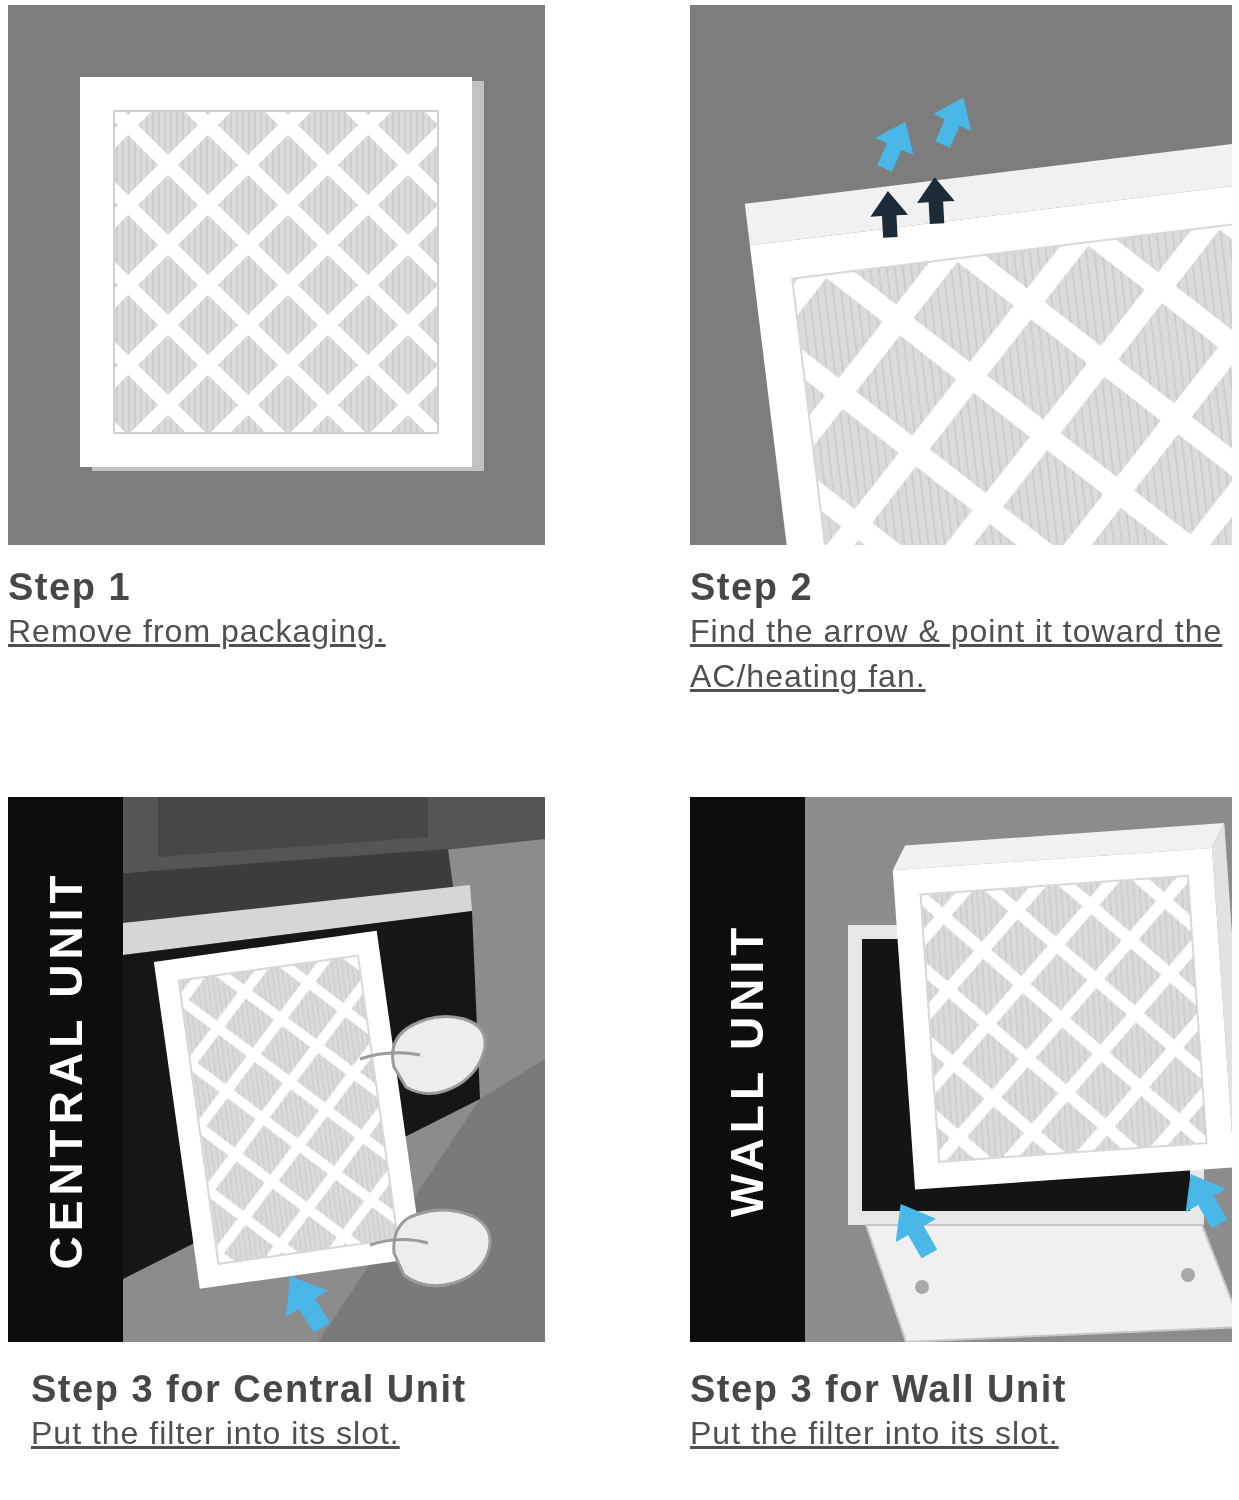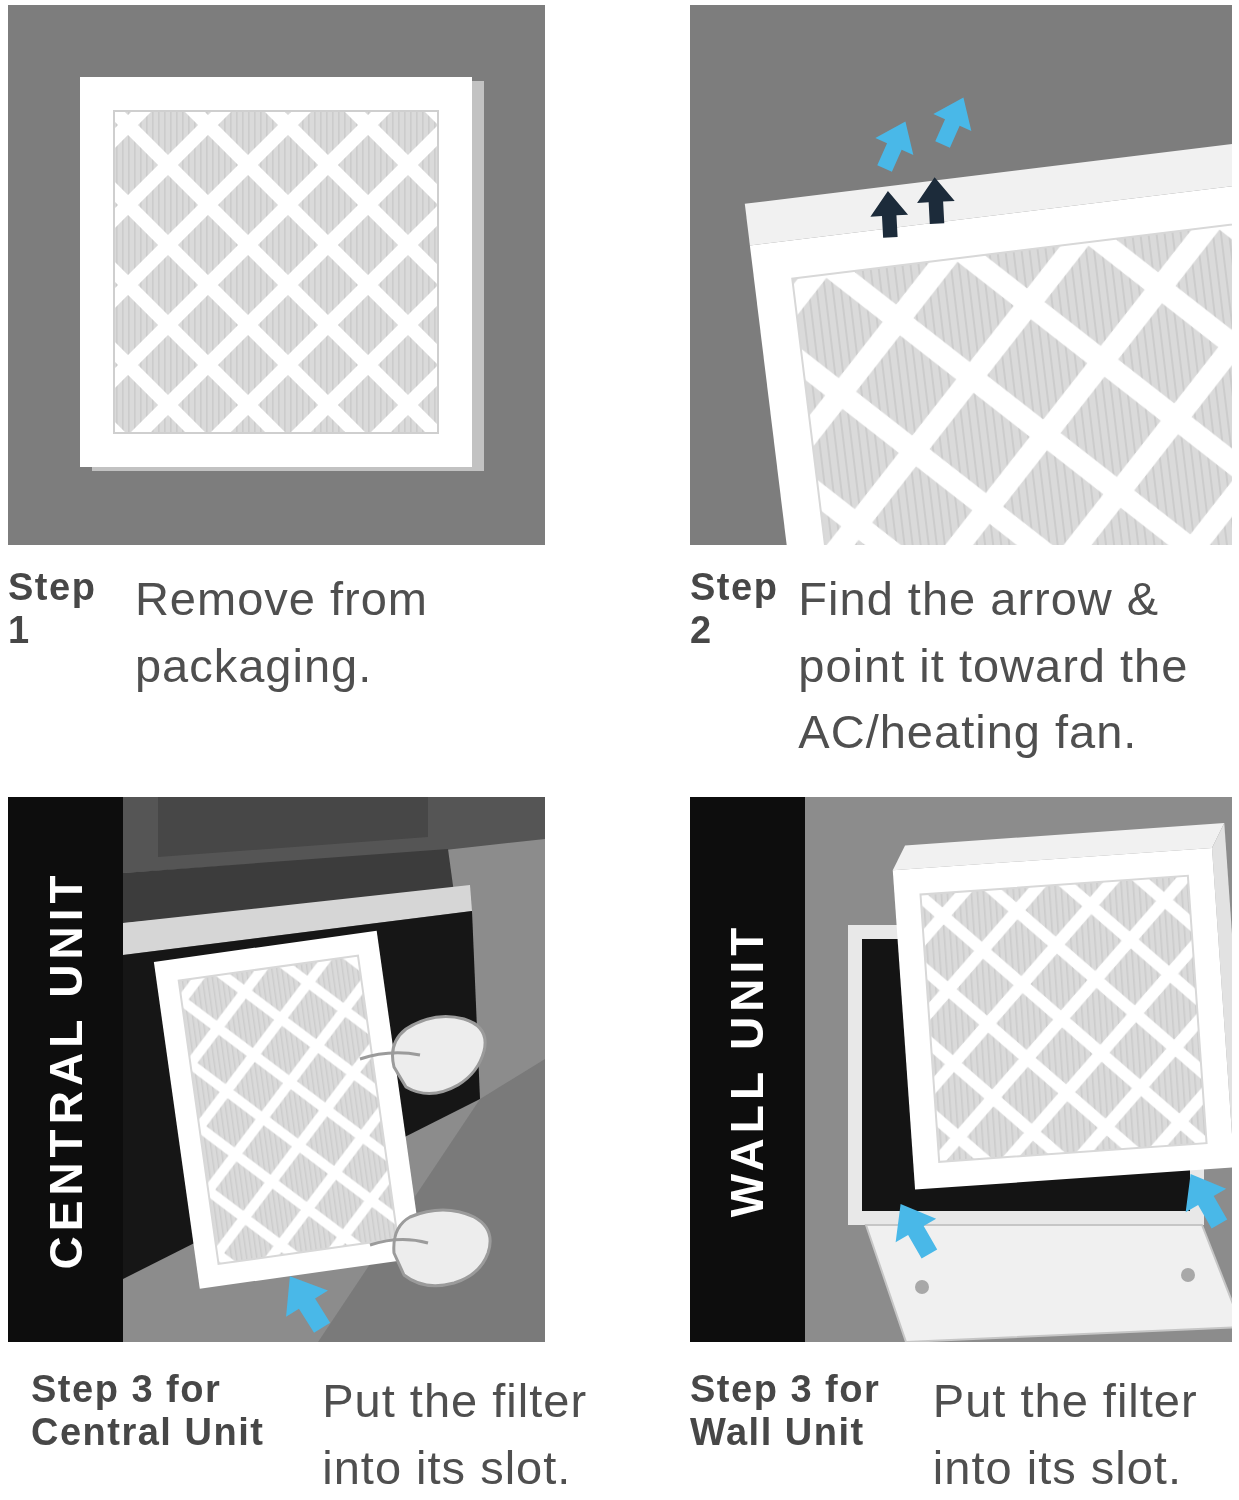--- a/index.html
+++ b/index.html
@@ -2,23 +2,23 @@
 <html><head>
 <meta charset="utf-8">
 <style>
   * { margin:0; padding:0; box-sizing:border-box; }
   html,body { width:1239px; height:1500px; background:#ffffff; }
   body { position:relative; font-family:"Liberation Sans", sans-serif; overflow:hidden; }
 
   .panel { position:absolute; overflow:hidden; }
   .panel svg.illus { display:block; width:100%; height:100%; }
 
-  .caption { position:absolute; display:flex; flex-direction:row; gap:20px; }
+  .caption { position:absolute; display:flex; flex-direction:column; }
   .step-title { font-size:38px; font-weight:700; color:#474747; letter-spacing:1.5px; }
-  .step-body  { font-size:47px; font-weight:400; color:#4f4f4f; letter-spacing:1px; line-height:1.42; }
+  .step-body  { font-size:32px; font-weight:400; color:#4f4f4f; letter-spacing:1px; line-height:1.42;text-decoration:underline; }
 
   .band { position:absolute; left:0; top:0; width:115px; height:100%;
           display:flex; align-items:center; justify-content:center; }
   .band-label { transform:rotate(-90deg); white-space:nowrap; color:#ffffff;
                 font-weight:700; font-size:46px; letter-spacing:5px; }
 
   
   #panel-1 { left:8px;   top:5px;    width:537px; height:540px; }
   #panel-2 { left:690px; top:5px;    width:542px; height:540px; }
   #panel-3 { left:8px;   top:797px;  width:537px; height:545px; }

